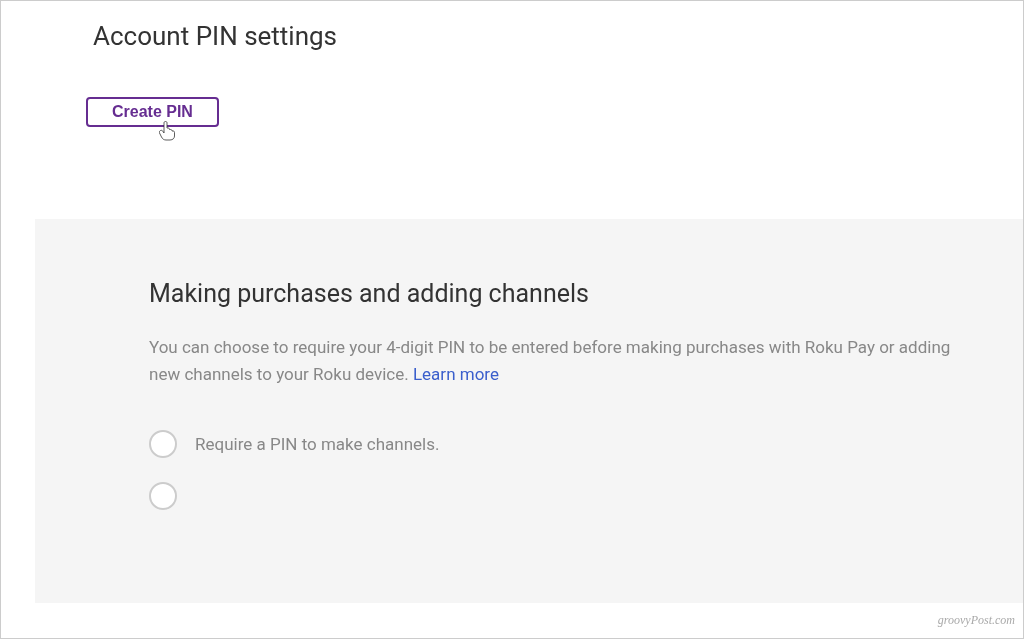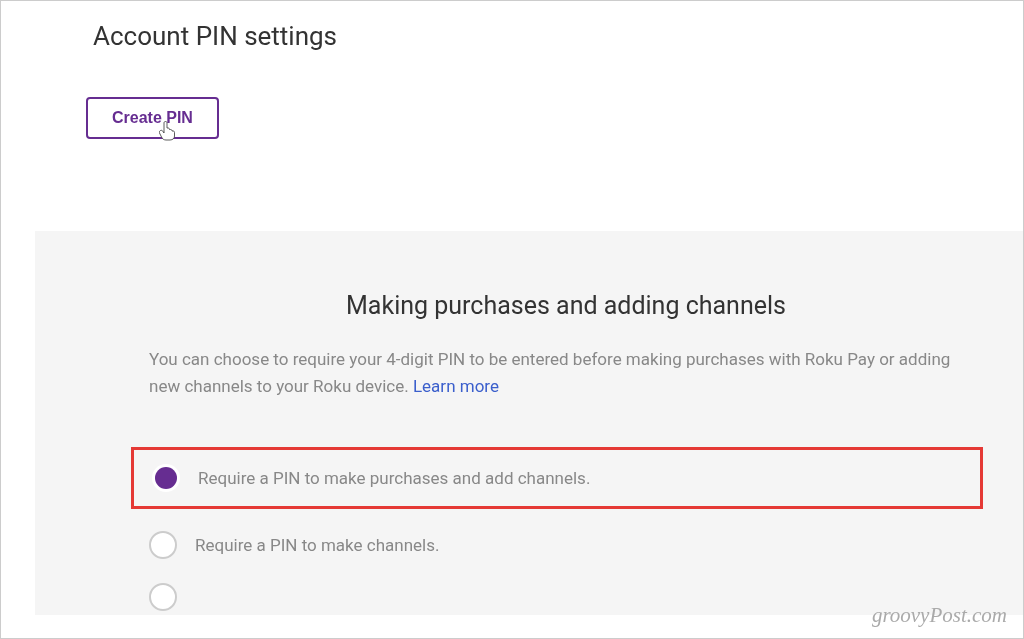--- a/index.html
+++ b/index.html
@@ -17,21 +17,21 @@
     }
     .page-title {
       font-size: 26px;
       font-weight: 400;
       color: #333;
       margin: 20px 0 16px 92px;
     }
     .create-pin-button {
       display: inline-block;
       margin: 30px 0 0 85px;
-      padding: 10px 24px;
+      padding: 4px 24px;
       background: #ffffff;
       border: 2px solid #662d91;
       border-radius: 4px;
       color: #662d91;
       font-size: 16px;
       font-weight: 600;
       cursor: pointer;
       position: relative;
     }
     .cursor-hand {
@@ -47,27 +47,26 @@
       margin: 92px 0 0 34px;
       padding: 60px 40px 40px 114px;
       width: 988px;
       height: 384px;
     }
     .section-title {
       font-size: 25px;
       font-weight: 400;
       color: #333;
       margin-bottom: 26px;
-      text-align: center;
     }
     .section-description {
       font-size: 17px;
       color: #888;
       line-height: 1.6;
-      margin-bottom: 47px;
+      margin-bottom: 30px;
     }
     .learn-more {
       color: #3b5fcc;
       cursor: pointer;
     }
     .highlight-box {
       border: 3px solid #e53935;
       padding: 0;
       margin-left: -18px;
       margin-bottom: 10px;
@@ -101,26 +100,26 @@
       height: 22px;
       border-radius: 50%;
       background: #662d91;
     }
     .radio-label {
       font-size: 17px;
       color: #888;
     }
     .watermark {
       position: absolute;
-      right: 16px;
+      right: 8px;
       bottom: 10px;
       font-family: Georgia, serif;
       font-style: italic;
       color: #aaa;
-      font-size: 21px;
+      font-size: 12px;
     }
   </style>
 </head>
 <body>
 
 
 
 <h1 class="page-title">Account PIN settings</h1>
 
 <button class="create-pin-button">Create PIN</button>
@@ -128,28 +127,20 @@
 <svg class="cursor-hand" viewBox="0 0 16 20">
   <path d="M5,2 C5,1 5.5,0.5 6.5,0.5 C7.5,0.5 8,1 8,2 L8,7 L9,7 C10,7 10.5,7.5 10.5,8.5 L11.5,8.5 C12.5,8.5 13,9 13,10 L14,10 C15,10 15.5,10.5 15.5,11.5 L15.5,15 C15.5,17 14,19 11,19 L7,19 C5,19 3.5,18 2.5,16 L0.5,12 C0,11 0.5,10 1.5,9.5 C2.5,9 3.5,9.5 4,10.5 L5,12 Z" fill="#ffffff" stroke="#333" stroke-width="0.8"></path>
 </svg>
 
 <div class="section-panel">
   <h2 class="section-title">Making purchases and adding channels</h2>
   <p class="section-description">
     <span>You can choose to require your 4-digit PIN to be entered before making purchases with Roku Pay or adding new channels to your Roku device. </span><span class="learn-more">Learn more</span>
   </p>
 
-  <div class="highlight-box">
-    <div class="radio-option">
-      <div class="radio-circle selected">
-        <div class="radio-dot"></div>
-      </div>
-      <span class="radio-label">Require a PIN to make purchases and add channels.</span>
-    </div>
-  </div>
 
   <div class="radio-option no-highlight">
     <div class="radio-circle"></div>
     <span class="radio-label">Require a PIN to make channels.</span>
   </div>
 
   <div class="radio-option no-highlight">
     <div class="radio-circle"></div>
   </div>
 </div>

